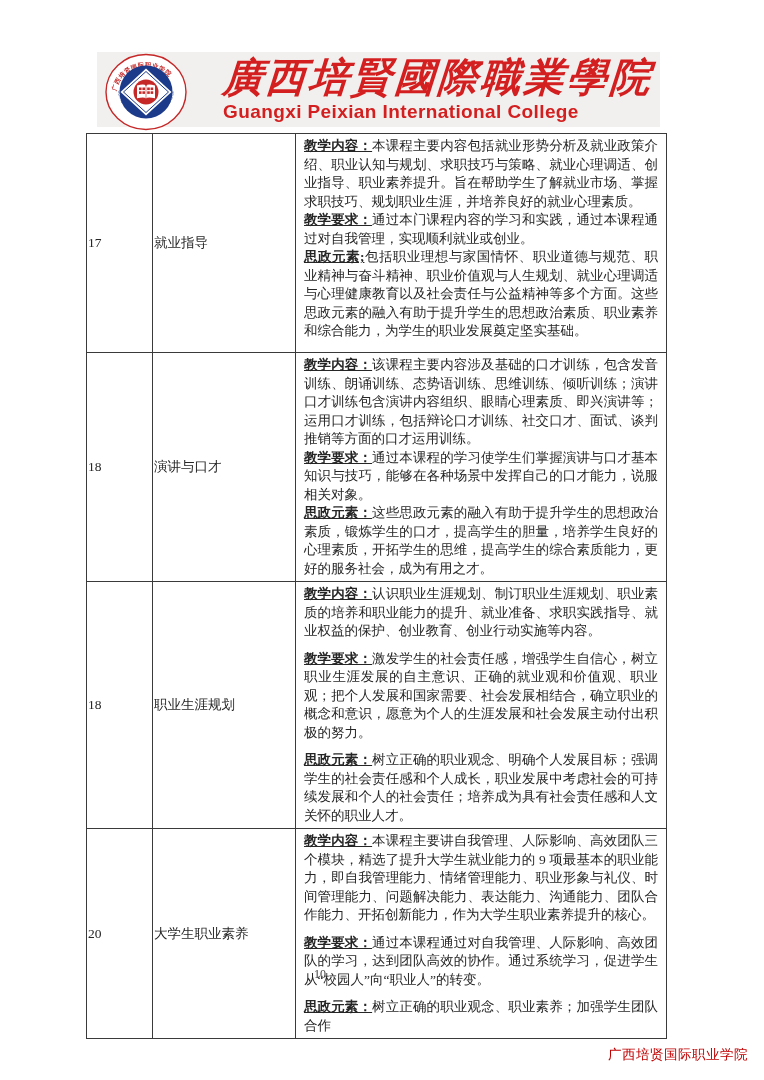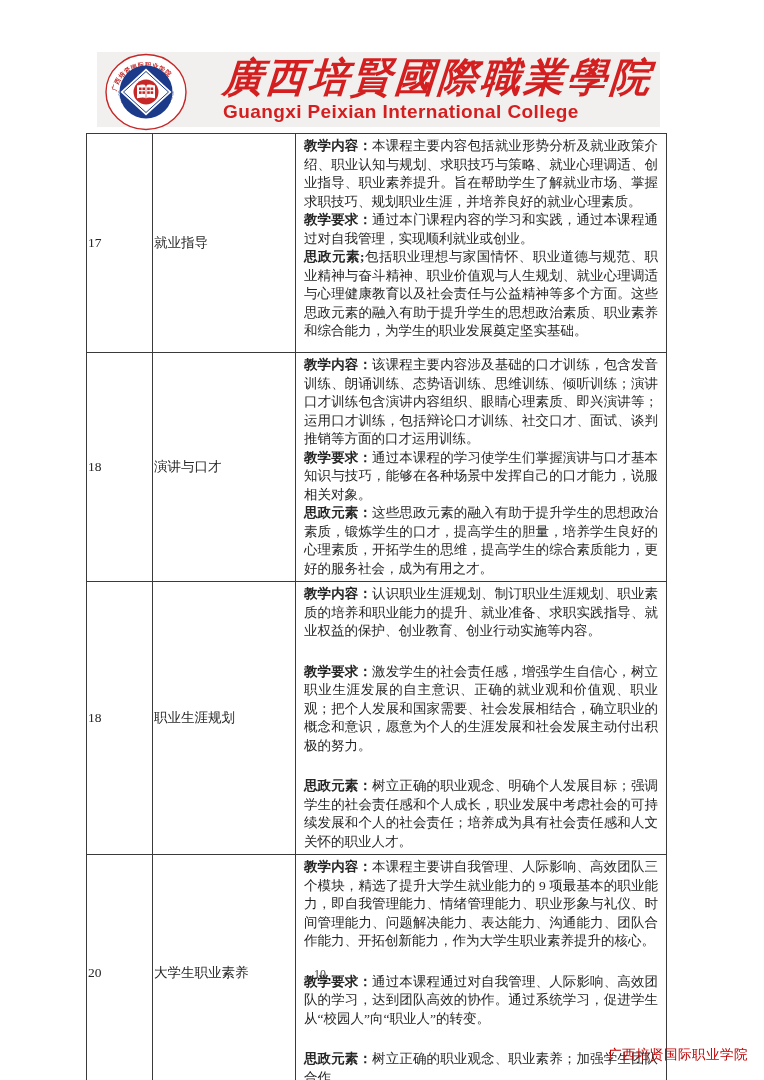--- a/index.html
+++ b/index.html
@@ -43,22 +43,22 @@
   .c-no{width:66px;text-align:left;}
   .c-name{width:143px;text-align:left;}
   .c-content{
     width:371px;vertical-align:top !important;
     padding:3px 8px 3px 8px;
   }
   .c-content p{
     margin:0;line-height:18.5px;
     text-align:justify;text-justify:inter-ideograph;
   }
-  .c-content.spaced p + p{margin-top:22px;}
-  .c-content b{font-weight:bold;}
+  .c-content.spaced p + p{margin-top:9px;}
+  .c-content b{font-weight:bold;text-decoration:underline;}
   
   .page-number{
     position:absolute;left:0;top:967px;width:640px;text-align:center;
     font-size:12px;color:#3d3d3d;
     font-family:Liberation Serif, serif;
   }
   .footer-school{
     position:absolute;right:16px;top:1046px;
     font-size:13.5px;letter-spacing:0.5px;
     color:#c00000;

